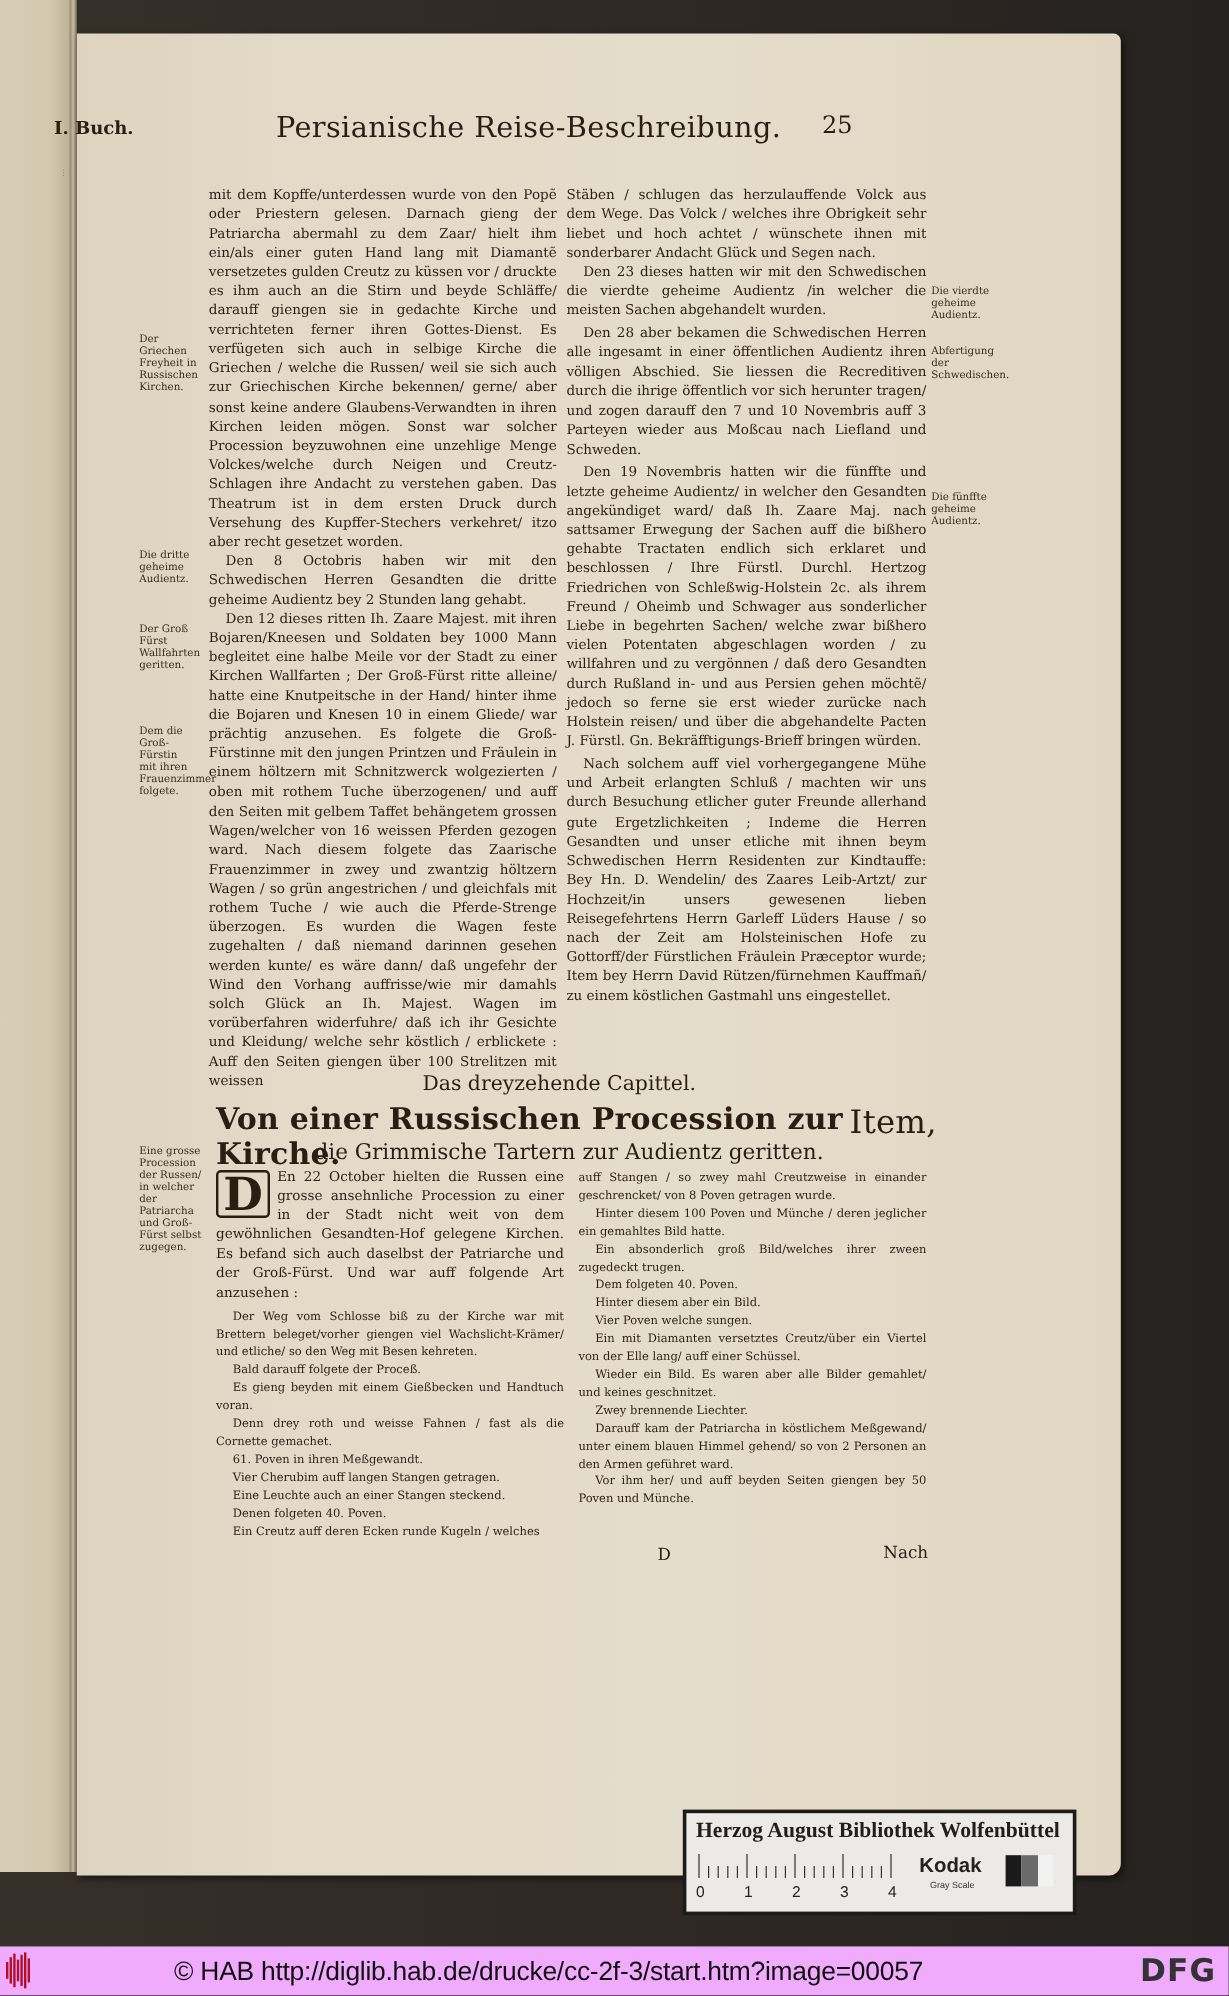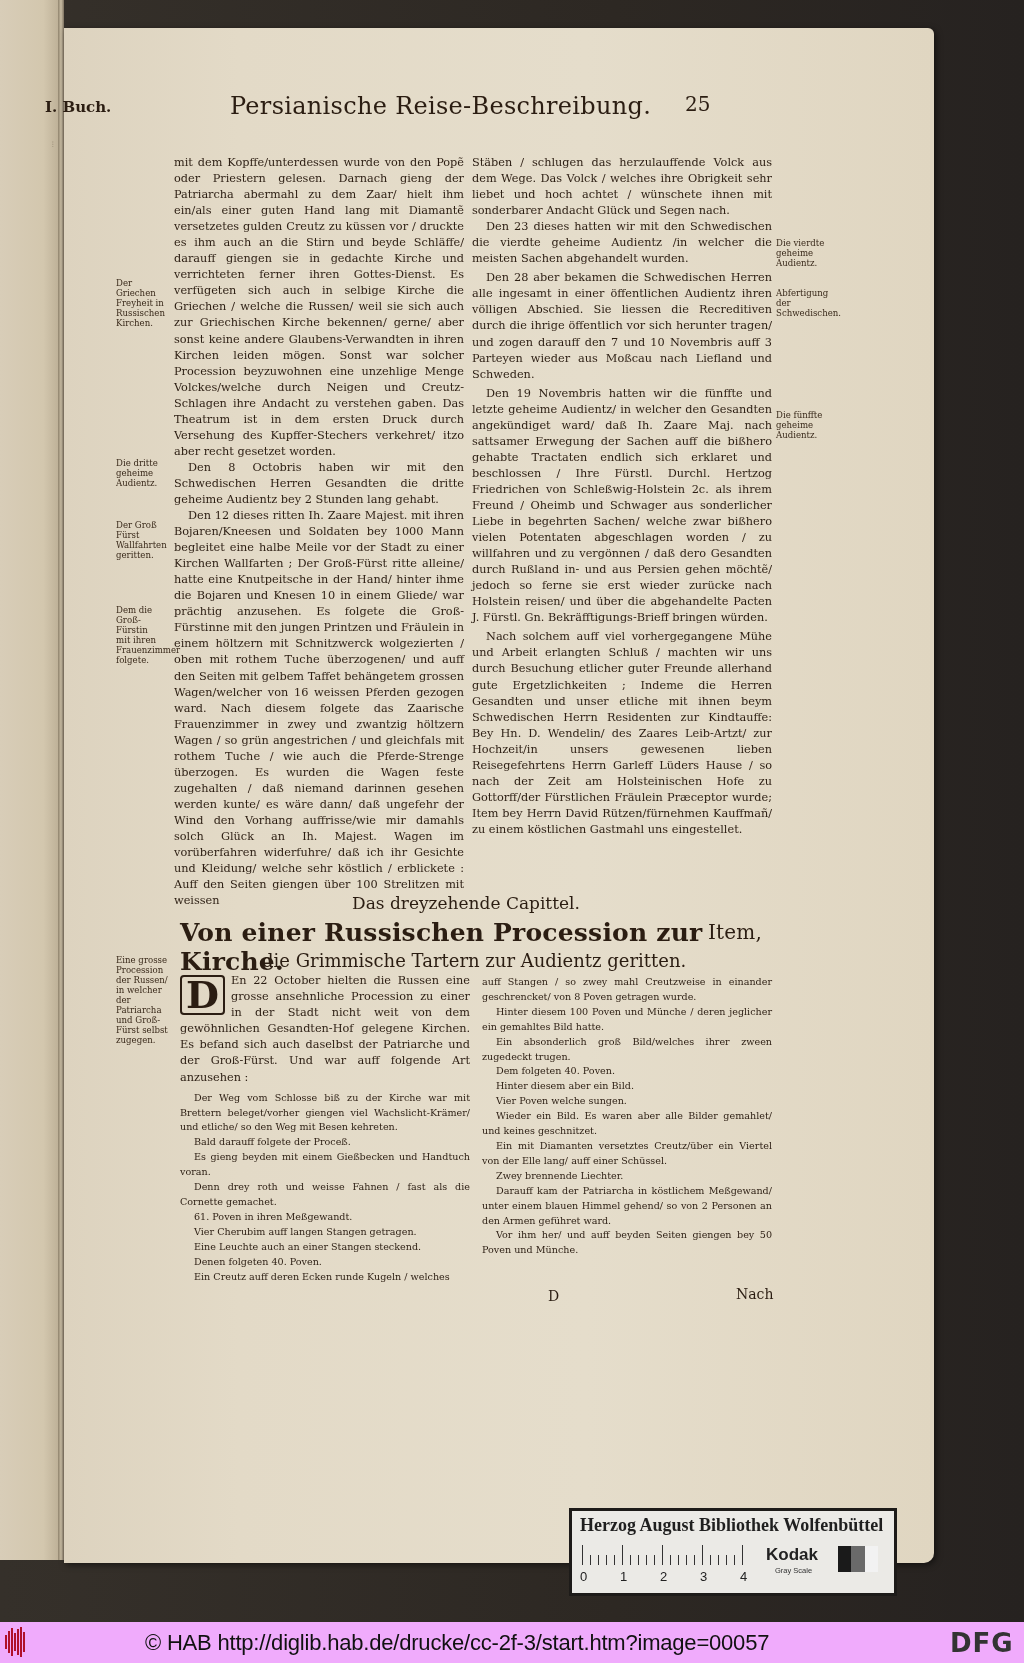--- a/index.html
+++ b/index.html
@@ -27,21 +27,21 @@
   .running-title { position:absolute; left:185px; top:-6px; font-size:24px; letter-spacing:.3px; }
   .page-number { position:absolute; left:640px; top:-6px; font-size:20px; }
   .col { font-size:12.4px; line-height:16.1px; text-align:justify; }
   .col p { margin:0; }
   .col .ind { text-indent:14px; }
   .col-left-top { left:100px; top:121px; width:333px; }
   .col-right-top { left:421px; top:121px; width:340px; }
   .marg { position:absolute; font-size:8.6px; line-height:10px; color:#3a2a1b; }
   .chapter-num { left:270px; top:865px; font-size:17px; width:400px; }
   .chapter-title { left:110px; top:893px; font-size:25px; font-weight:bold; letter-spacing:.2px; }
-  .chapter-item { position:absolute; left:640px; top:895px; font-size:20px; font-weight:normal; }
+  .chapter-item { position:absolute; left:640px; top:895px; font-size:27px; font-weight:normal; }
   .chapter-sub { left:215px; top:927px; font-size:18px; }
   .dropcap { float:left; font-size:38px; line-height:36px; margin:2px 6px 0 0; font-weight:bold;
     border:2px solid #2b1d12; padding:0 4px; border-radius:4px; }
   .catchword { left:703px; top:1285px; font-size:14px; }
   .signature { left:507px; top:1285px; font-size:14px; }
   
   .target { position:absolute; left:572px; top:1511px; width:322px; height:82px; background:#ebeae6;
     box-shadow:0 0 0 3px #1d1b19; }
   .target-title { position:absolute; left:8px; top:4px; font-family:"Liberation Serif", serif; font-weight:bold; font-size:18px; color:#1f1f1f; white-space:nowrap;}
   .ruler { position:absolute; left:10px; top:32px; width:162px; height:30px; }
@@ -122,22 +122,22 @@
   </div>
 </div>
 
 <div class="txt col" style="left:482px; top:975px; width:290px; font-size:9.6px; line-height:14.9px;">
   <p>auff Stangen / so zwey mahl Creutzweise in einander geschrencket/ von 8 Poven getragen wurde.</p>
   <p class="ind">Hinter diesem 100 Poven und Münche / deren jeglicher ein gemahltes Bild hatte.</p>
   <p class="ind">Ein absonderlich groß Bild/welches ihrer zween zugedeckt trugen.</p>
   <p class="ind">Dem folgeten 40. Poven.</p>
   <p class="ind">Hinter diesem aber ein Bild.</p>
   <p class="ind">Vier Poven welche sungen.</p>
+  <p class="ind">Ein mit Diamanten versetztes Creutz/über ein Viertel von der Elle lang/ auff einer Schüssel.</p>
   <p class="ind">Wieder ein Bild. Es waren aber alle Bilder gemahlet/ und keines geschnitzet.</p>
-  <p class="ind">Ein mit Diamanten versetztes Creutz/über ein Viertel von der Elle lang/ auff einer Schüssel.</p>
   <p class="ind">Zwey brennende Liechter.</p>
   <p class="ind">Darauff kam der Patriarcha in köstlichem Meßgewand/ unter einem blauen Himmel gehend/ so von 2 Personen an den Armen geführet ward.</p>
   <p class="ind">Vor ihm her/ und auff beyden Seiten giengen bey 50 Poven und Münche.</p>
 </div>
 
 <div class="txt signature" style="left:548px; top:1288px;">D</div>
 <div class="txt catchword" style="left:736px; top:1286px;">Nach</div>
 
 <div class="target">
   <div class="target-title">Herzog August Bibliothek Wolfenbüttel</div>

